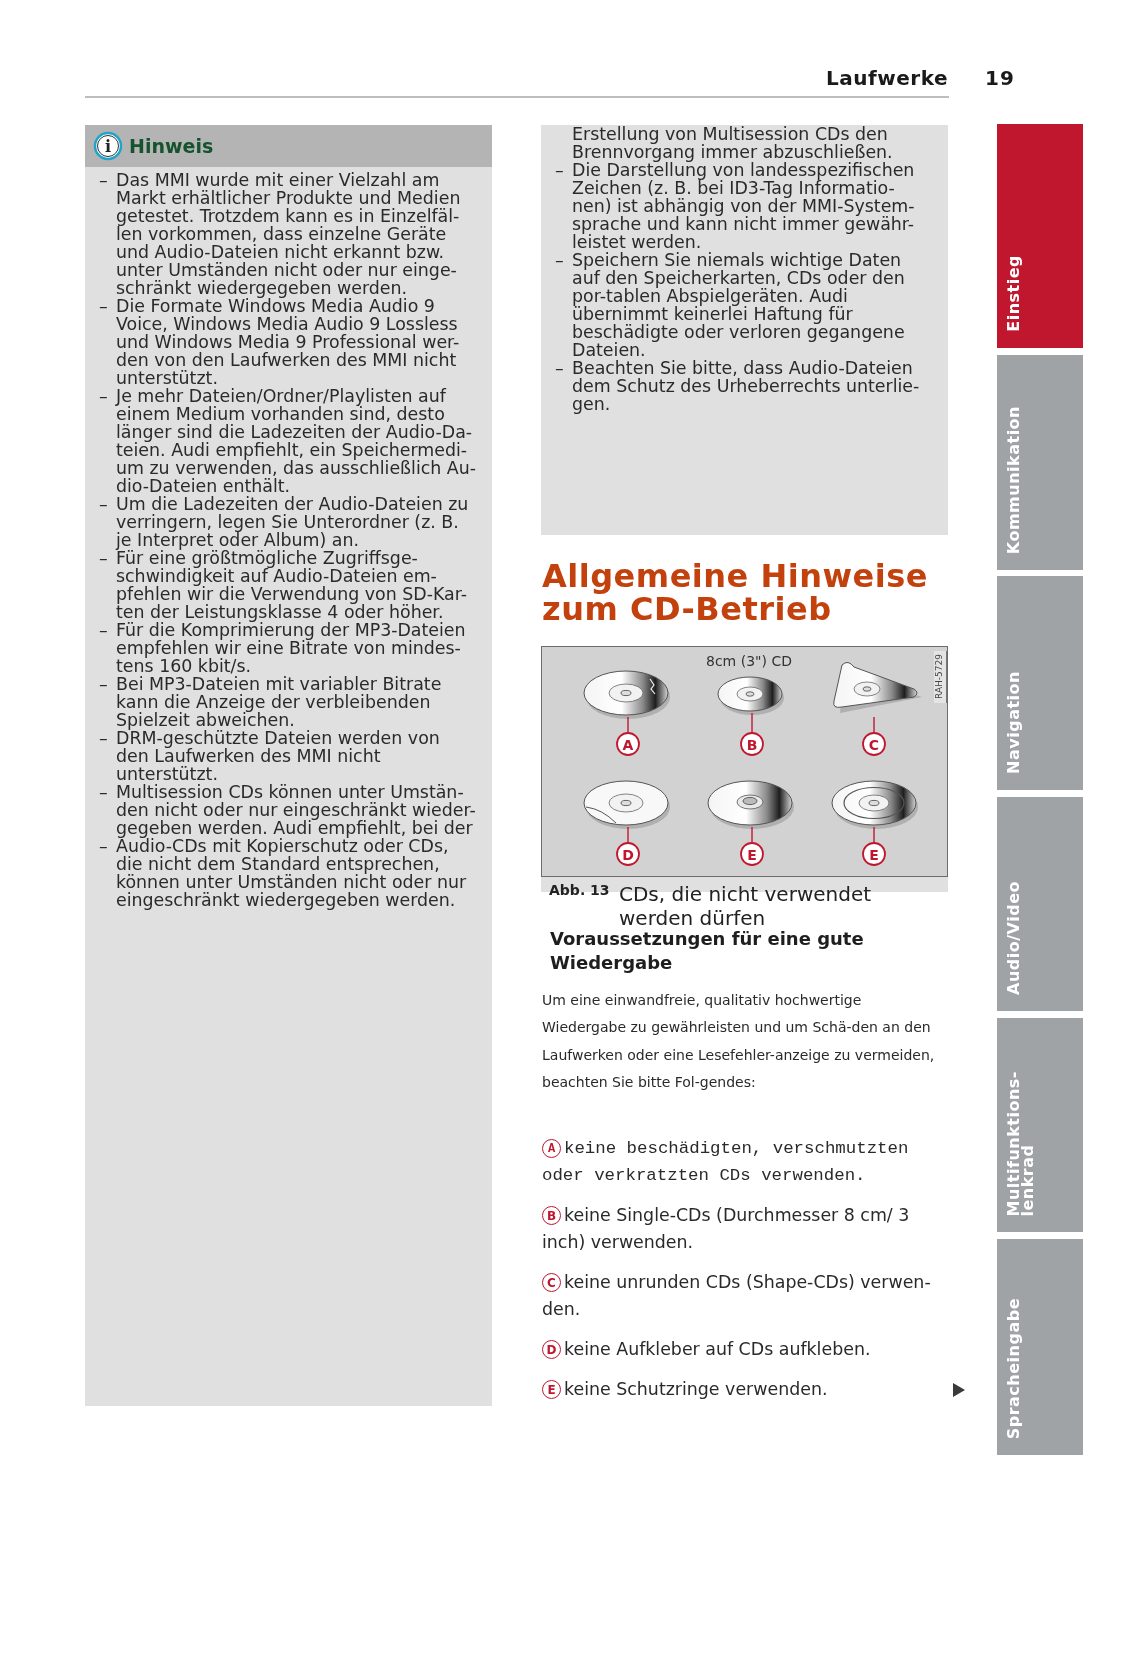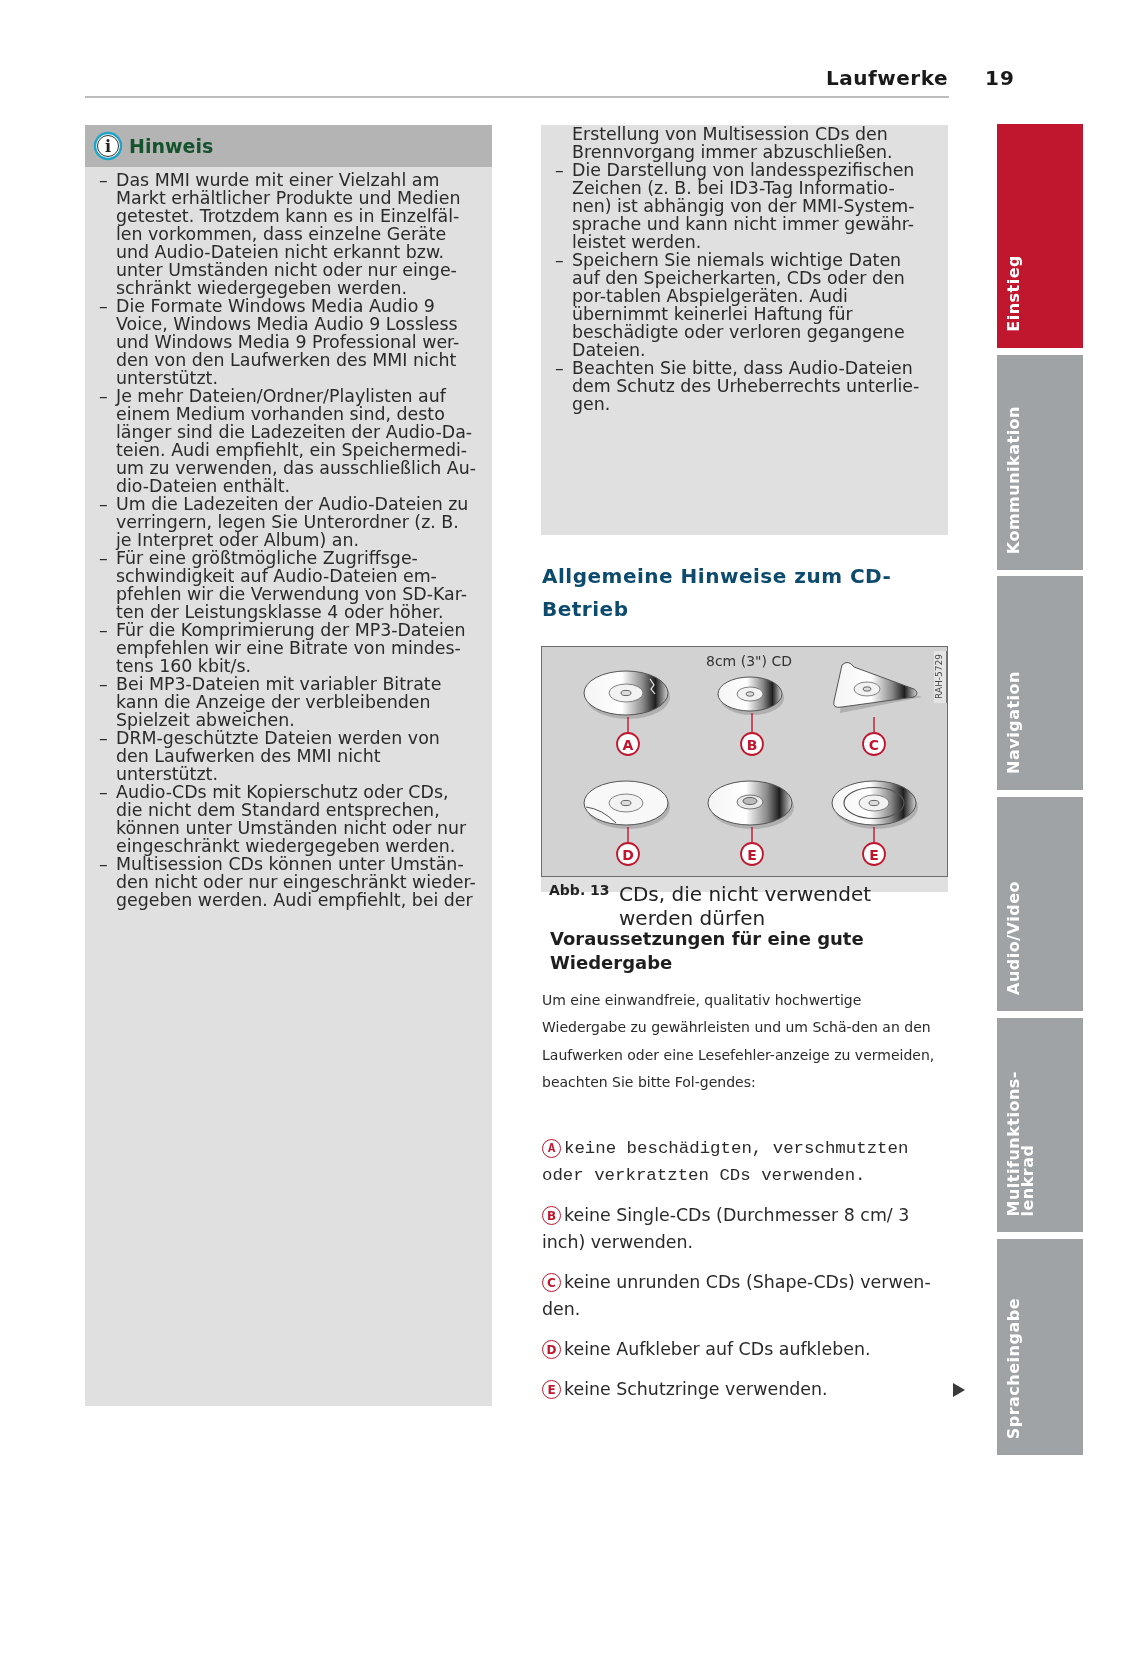--- a/index.html
+++ b/index.html
@@ -17,21 +17,21 @@
   .note-list, .note-cont { list-style: none; margin: 0; padding: 0; }
   .note-list { padding: 4px 14px 0 14px; }
   .note-list li, .note-cont li { position: relative; padding-left: 17px; font-size: 17.4px; line-height: 18px; color: #2a2a2a; }
   .note-list li::before, .note-cont li::before { content: "–"; position: absolute; left: 0; top: 0; }
   .note-cont li.cont::before { content: ""; }
 
   .note-cont-box { position: absolute; left: 541px; top: 125px; width: 407px; height: 410px; background: #e0e0e0; }
   .note-cont { padding: 0 14px; }
   .note-cont li { padding-left: 17px; }
 
-  .section-title { position: absolute; left: 542px; top: 560px; width: 400px; font-weight: bold; font-size: 20px; line-height: 33px; color: #0c4a6e; letter-spacing: 0.5px; }
+  .section-title { position: absolute; left: 542px; top: 560px; width: 400px; font-weight: bold; font-size: 32px; line-height: 33px; color: #c2410c; letter-spacing: 0.5px; }
 
   .figure { position: absolute; left: 541px; top: 646px; width: 407px; height: 258px; }
   .figure-frame { position: absolute; left: 0; top: 0; width: 405px; height: 229px; border: 1px solid #6c6c6c; background: #d2d2d2; }
   .figure-caption-bar { position: absolute; left: 0; top: 231px; width: 407px; height: 15px; background: #e0e0e0; }
   .fig-label { position: absolute; left: 8px; top: 5px; font-size: 14px; font-weight: bold; color:#222; }
   .fig-text { position: absolute; left: 78px; top: 5px; font-size: 20px; color:#222; }
   .fig-size-label { position: absolute; left: 164px; top: 6px; font-size: 14px; color:#333; }
   .fig-id { position: absolute; left: 392px; top: 4px; width: 12px; height: 52px; font-size: 9px; color:#444; writing-mode: vertical-rl; transform: rotate(180deg); text-align: center; border-left: 1px solid #777; background:#e4e4e4; }
   .disc-svg { position: absolute; left: 0; top: 0; }
 
@@ -63,22 +63,22 @@
   </div>
   <ul class="note-list">
     <li>Das MMI wurde mit einer Vielzahl am Markt erhältlicher Produkte und Medien getestet. Trotzdem kann es in Einzelfäl-len vorkommen, dass einzelne Geräte und Audio-Dateien nicht erkannt bzw. unter Umständen nicht oder nur einge-schränkt wiedergegeben werden.</li>
     <li>Die Formate Windows Media Audio 9 Voice, Windows Media Audio 9 Lossless und Windows Media 9 Professional wer-den von den Laufwerken des MMI nicht unterstützt.</li>
     <li>Je mehr Dateien/Ordner/Playlisten auf einem Medium vorhanden sind, desto länger sind die Ladezeiten der Audio-Da-teien. Audi empfiehlt, ein Speichermedi-um zu verwenden, das ausschließlich Au-dio-Dateien enthält.</li>
     <li>Um die Ladezeiten der Audio-Dateien zu verringern, legen Sie Unterordner (z. B. je Interpret oder Album) an.</li>
     <li>Für eine größtmögliche Zugriffsge-schwindigkeit auf Audio-Dateien em-pfehlen wir die Verwendung von SD-Kar-ten der Leistungsklasse 4 oder höher.</li>
     <li>Für die Komprimierung der MP3-Dateien empfehlen wir eine Bitrate von mindes-tens 160 kbit/s.</li>
     <li>Bei MP3-Dateien mit variabler Bitrate kann die Anzeige der verbleibenden Spielzeit abweichen.</li>
     <li>DRM-geschützte Dateien werden von den Laufwerken des MMI nicht unterstützt.</li>
+    <li>Multisession CDs können unter Umstän-den nicht oder nur eingeschränkt wieder-gegeben werden. Audi empfiehlt, bei der</li>
     <li>Audio-CDs mit Kopierschutz oder CDs, die nicht dem Standard entsprechen, können unter Umständen nicht oder nur eingeschränkt wiedergegeben werden.</li>
-    <li>Multisession CDs können unter Umstän-den nicht oder nur eingeschränkt wieder-gegeben werden. Audi empfiehlt, bei der</li>
   </ul>
 </div>
 
 <div class="note-cont-box">
   <ul class="note-cont" style="padding-top:0;">
     <li class="cont">Erstellung von Multisession CDs den Brennvorgang immer abzuschließen.</li>
     <li>Die Darstellung von landesspezifischen Zeichen (z. B. bei ID3-Tag Informatio-nen) ist abhängig von der MMI-System-sprache und kann nicht immer gewähr-leistet werden.</li>
     <li>Speichern Sie niemals wichtige Daten auf den Speicherkarten, CDs oder den por-tablen Abspielgeräten. Audi übernimmt keinerlei Haftung für beschädigte oder verloren gegangene Dateien.</li>
     <li>Beachten Sie bitte, dass Audio-Dateien dem Schutz des Urheberrechts unterlie-gen.</li>
   </ul>

